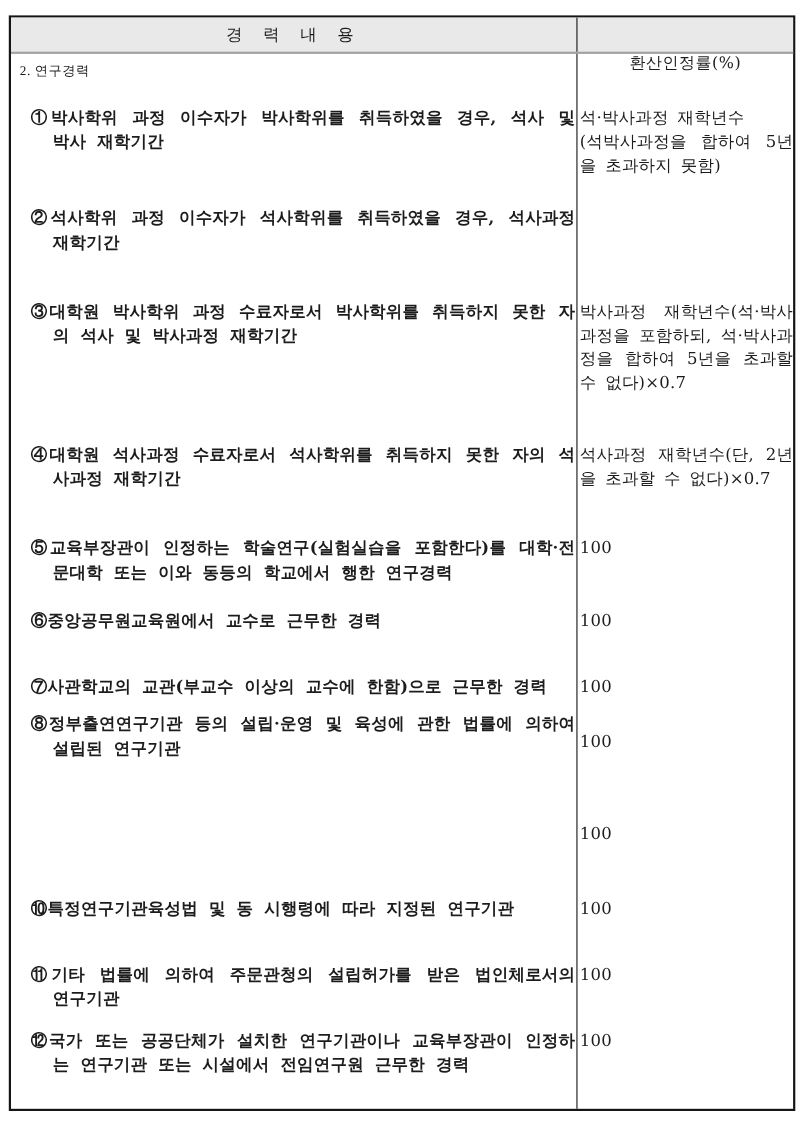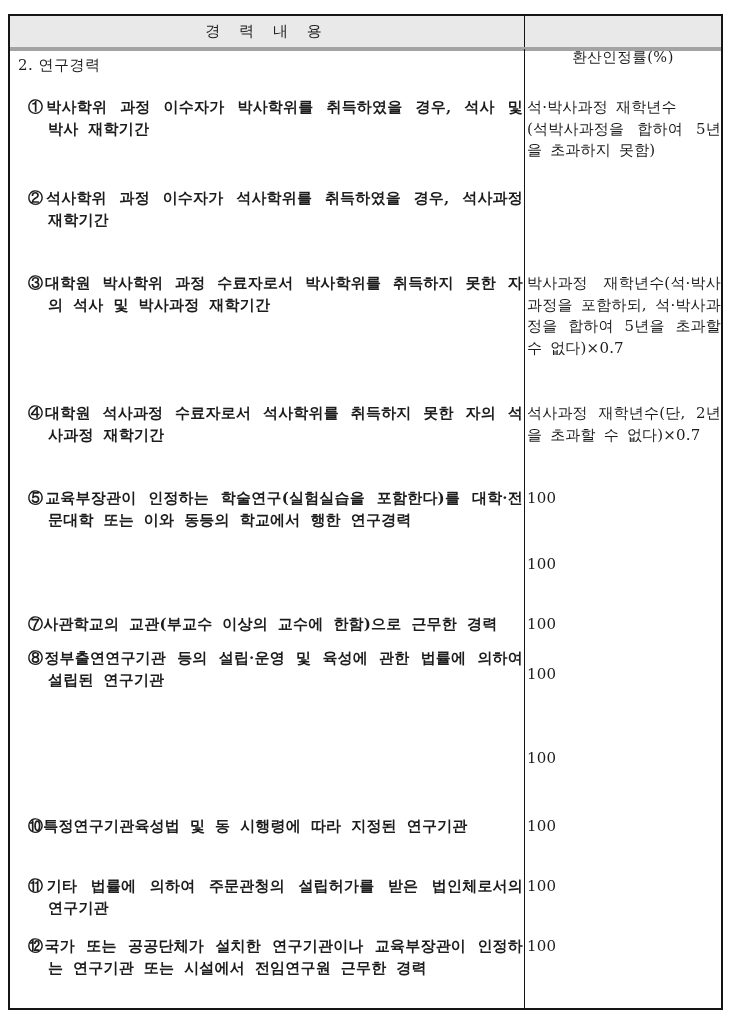--- a/index.html
+++ b/index.html
@@ -25,21 +25,21 @@
     width: 715px;
     height: 996px;
     border: 2px solid #151515;
     box-sizing: border-box;
     background: #ffffff;
   }
   .thead {
     position: relative;
     height: 31px;
     background: #e9e9e9;
-    border-bottom: 4px solid #a3a3a3;
+    border-bottom: 2px solid #a3a3a3;
     display: flex;
     box-sizing: content-box;
   }
   .th {
     display: flex;
     align-items: center;
     justify-content: center;
     font-size: 15px;
   }
   .th-left {
@@ -66,23 +66,24 @@
     left: 513.5px;
     top: 0;
     bottom: 0;
     width: 1.5px;
     background: #151515;
   }
   .section-title {
     position: absolute;
     left: 8px;
     top: 7px;
-    font-size: 15px;
+    font-size: 12px;
     letter-spacing: 0.5px;
     white-space: nowrap;
+    font-family: Liberation Serif, serif;
   }
   .lcell {
     position: absolute;
     left: 18px;
     width: 495px;
     box-sizing: border-box;
     padding-left: 20px;
     text-indent: -20px;
     font-size: 15px;
     line-height: 21.5px;
@@ -138,20 +139,21 @@
       <div class="lcell" style="top:354px">④대학원 석사과정 수료자로서 석사학위를 취득하지 못한 자의 석사과정 재학기간</div>
       <div class="rcell" style="top:354px">
         <div class="rbody">석사과정 재학년수(단, 2년을 초과할 수 없다)×0.7</div>
       </div>
 
       <div class="lcell" style="top:439px">⑤교육부장관이 인정하는 학술연구(실험실습을 포함한다)를 대학·전문대학 또는 이와 동등의 학교에서 행한 연구경력</div>
       <div class="rcell" style="top:439px">
         <div class="rvalue">100</div>
       </div>
 
+      <div class="lcell" style="top:505px">⑥중앙공무원교육원에서 교수로 근무한 경력</div>
       <div class="rcell" style="top:505px">
         <div class="rvalue">100</div>
       </div>
 
       <div class="lcell" style="top:565px">⑦사관학교의 교관(부교수 이상의 교수에 한함)으로 근무한 경력</div>
       <div class="rcell" style="top:565px">
         <div class="rvalue">100</div>
       </div>
 
       <div class="lcell" style="top:599px">⑧정부출연연구기관 등의 설립·운영 및 육성에 관한 법률에 의하여 설립된 연구기관</div>

